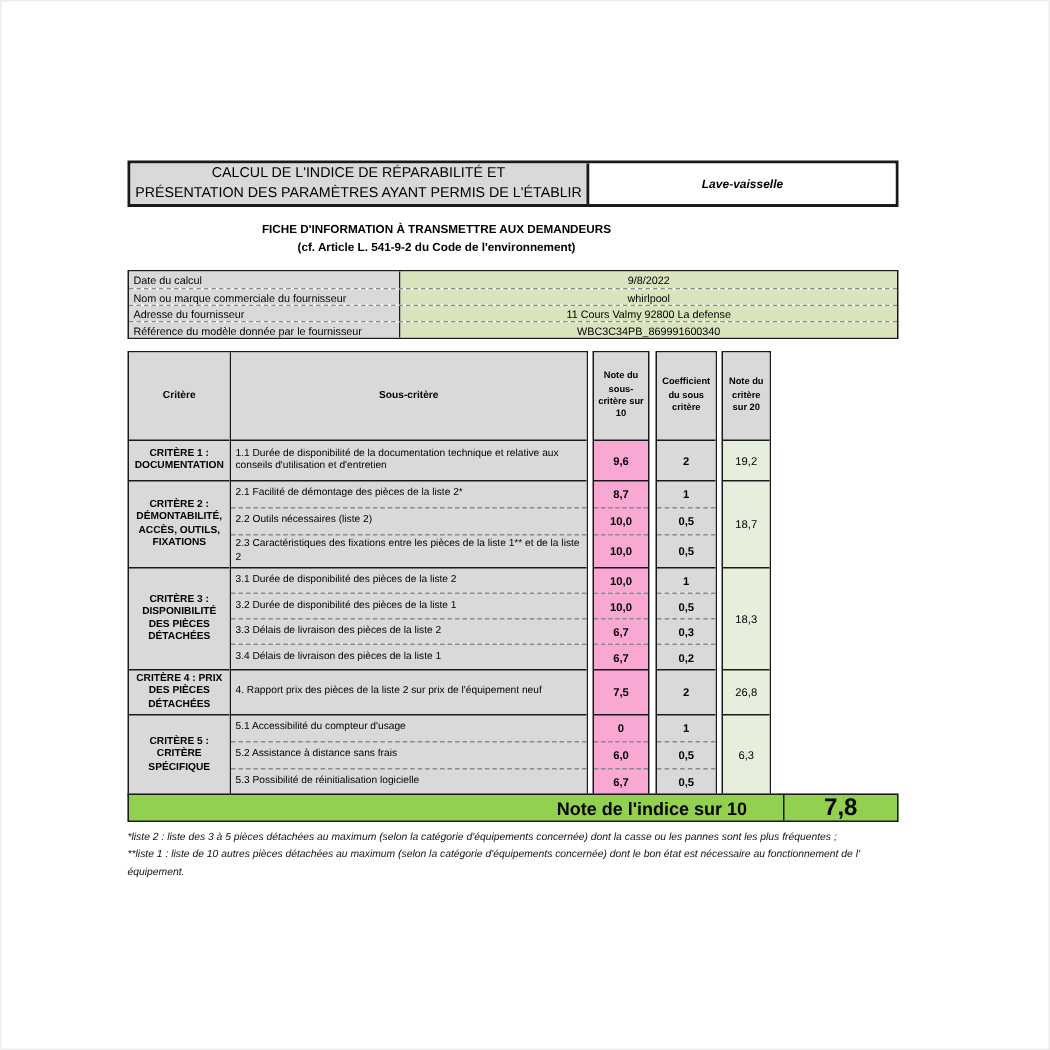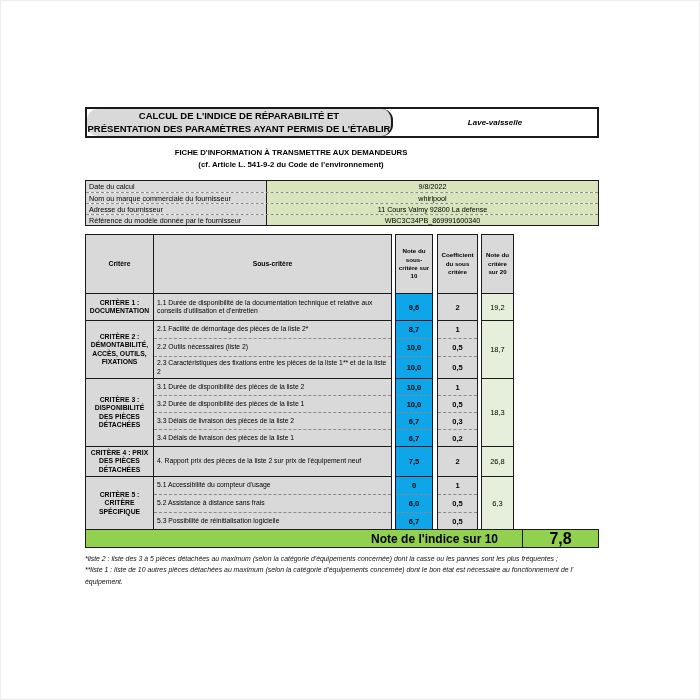--- a/index.html
+++ b/index.html
@@ -5,21 +5,21 @@
   * { margin:0; padding:0; box-sizing:border-box; }
   html,body { background:#fff; }
   body { font-family:"Liberation Sans", sans-serif; color:#000; }
   .canvas { position:relative; width:700px; height:700px; background:#fff; border:1px solid #ececec; overflow:hidden; }
   .doc { position:absolute; left:84px; top:106px; width:514px; }
 
   
   .titlebox { position:absolute; left:0; top:0; width:514px; height:31px; display:flex; border:2px solid #1a1a1a; }
   .titlebox .tleft { width:306px; background:#d9d9d9; border-right:2px solid #1a1a1a;
       display:flex; flex-direction:column; justify-content:center; text-align:center;
-      font-weight:bold; font-size:9.5px; line-height:1.32;border-radius:11px; }
+      font-weight:normal; font-size:9.5px; line-height:1.32; }
   .titlebox .tright { flex:1; background:#fff; display:flex; align-items:center; justify-content:center;
       font-weight:bold; font-style:italic; font-size:8px; }
 
   
   .subtitle { position:absolute; left:0; top:40px; width:412px; text-align:center;
       font-weight:bold; font-size:7.8px; line-height:1.5; }
 
   
   .infotable { position:absolute; left:0; top:73px; width:514px; border:1.5px solid #1a1a1a; }
   .inforow { display:flex; height:11px; }
@@ -39,21 +39,21 @@
   .hcell { height:59px; background:#d9d9d9; font-weight:bold; font-size:6.8px; line-height:1.35;
       border-bottom:1px solid #1a1a1a; padding:1px; }
   .hsmall { font-size:6.2px; }
 
   .block-lefts { display:flex; border:1.5px solid #1a1a1a; }
   .colA { width:68px; border-right:1px solid #1a1a1a; display:flex; flex-direction:column; }
   .colB { width:237px; display:flex; flex-direction:column; }
   .crit-cell { background:#d9d9d9; font-weight:bold; font-size:6.8px; line-height:1.25; padding:1px 2px; }
   .sous-cell { background:#d9d9d9; justify-content:flex-start; text-align:left;
       font-size:6.8px; line-height:1.25; padding:1px 3px; }
-  .num-cell { background:#0ea5e9; font-weight:bold; }
+  .num-cell { background:#f9a8d4; font-weight:bold; }
   .coef-cell { background:#d9d9d9; font-weight:bold; }
   .n20-cell { background:#e6efdc; font-weight:normal; }
   .tot-cell { background:#e6efdc; font-weight:bold; }
 
   .w-note10 { width:38px; } .w-coeff { width:41px; } .w-note20 { width:33px; } .w-total { width:75px; }
 
   .h26{height:26px} .h18{height:18px} .h22{height:22px} .h17{height:17px} .h30{height:30px}
   .h58{height:58px} .h68{height:68px} .h54{height:54px} .h236{height:236px}
 
   .bt-solid { border-top:1px solid #1a1a1a; }

